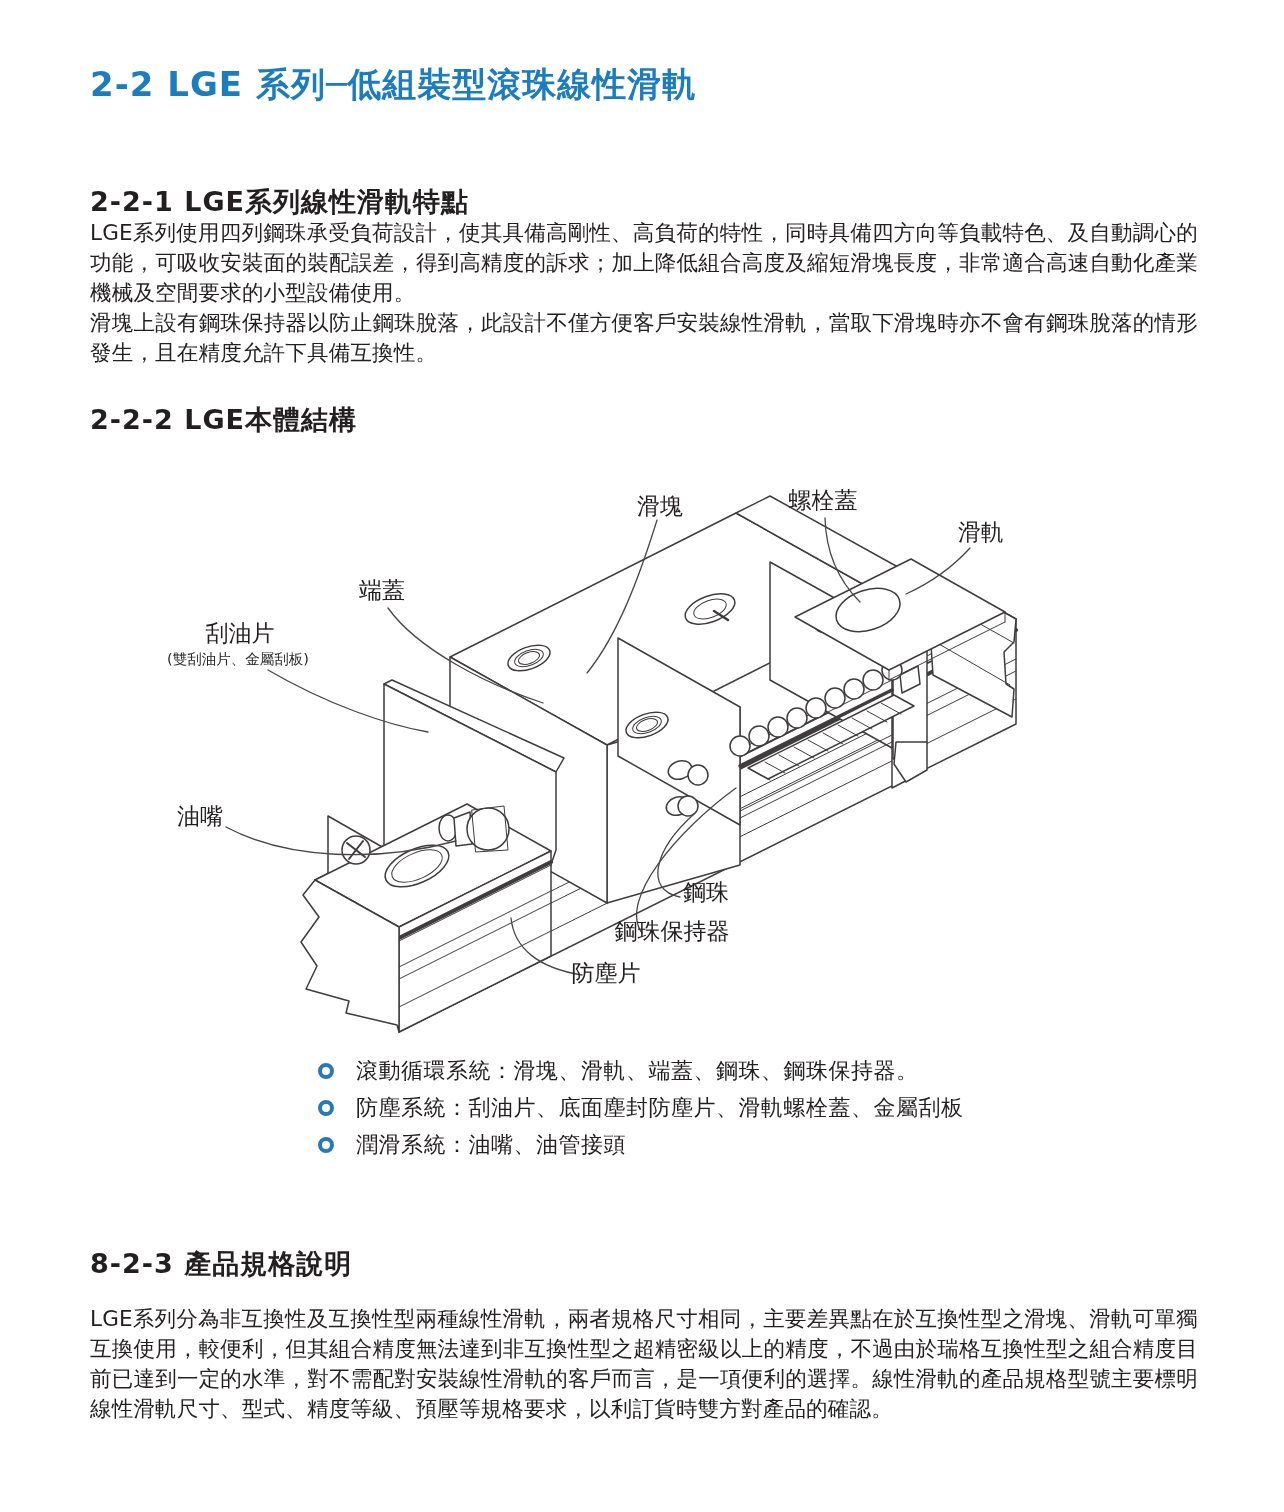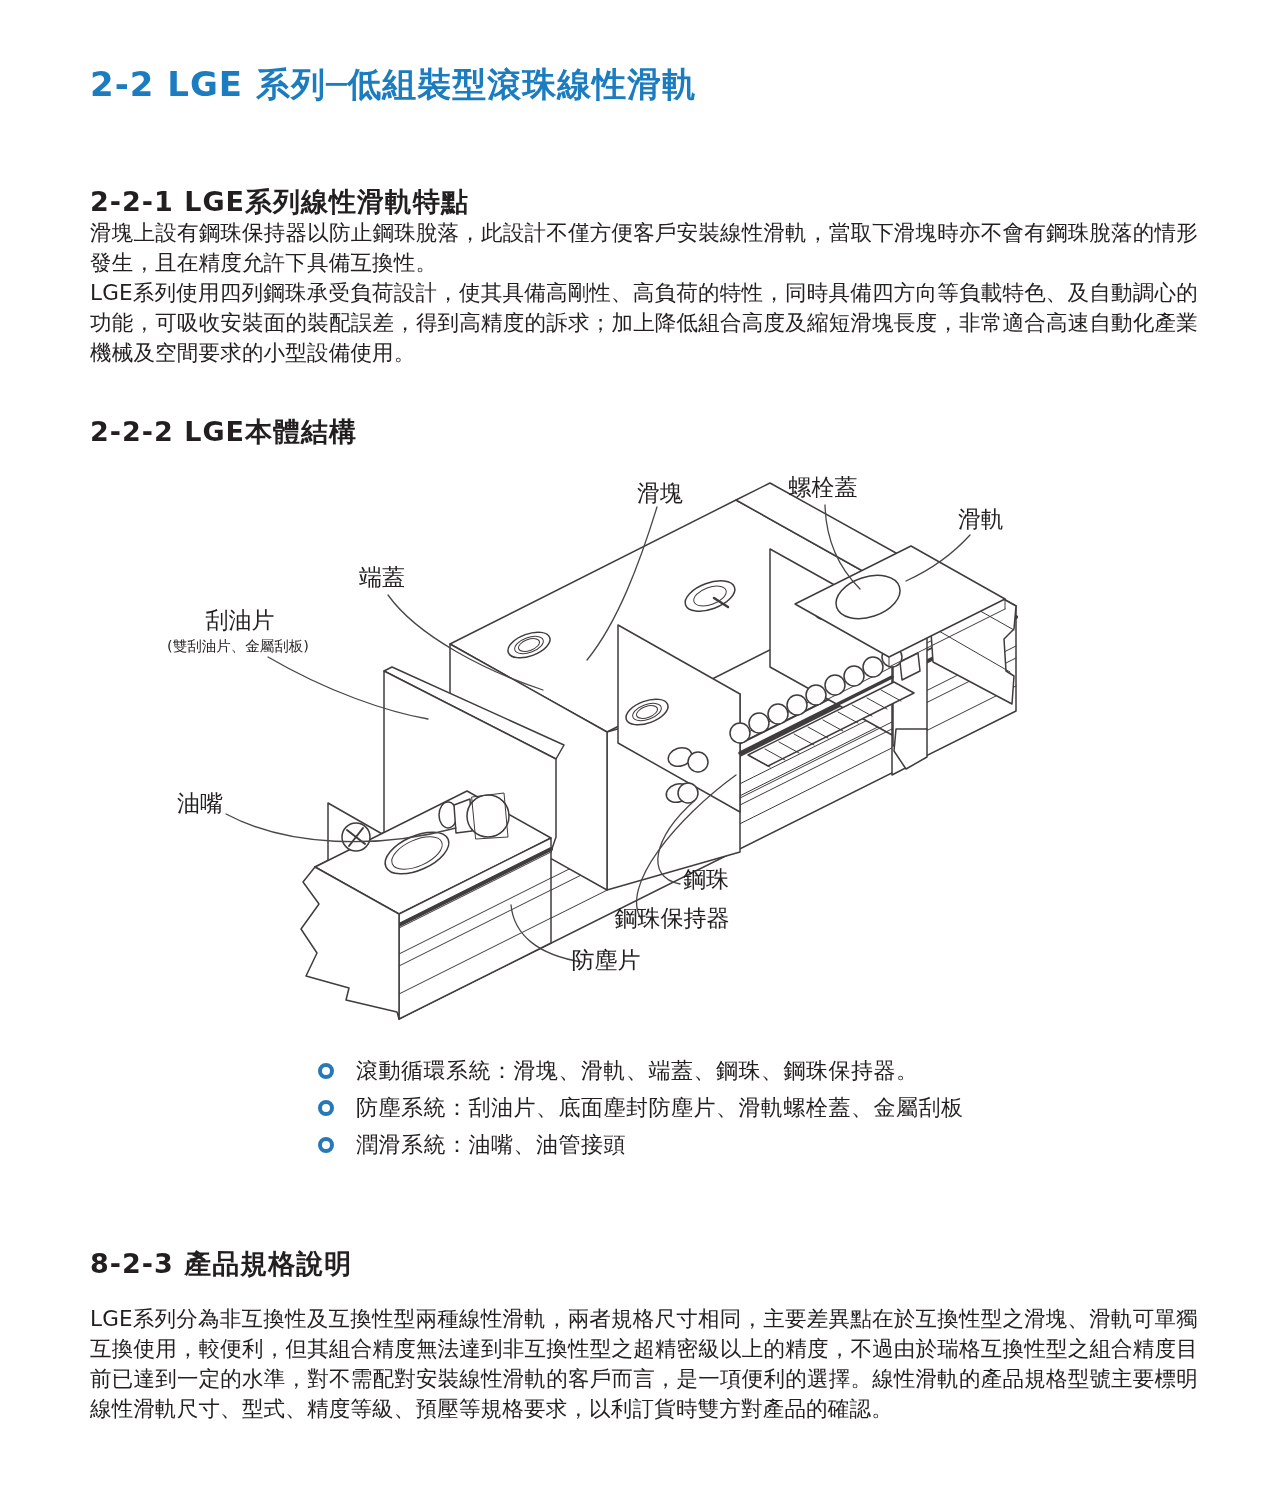--- a/index.html
+++ b/index.html
@@ -2,50 +2,50 @@
 <html><head>
 <meta charset="utf-8">
 <style>
   html,body{margin:0;padding:0;background:#ffffff;}
   .page{position:relative;width:1284px;height:1512px;background:#ffffff;overflow:hidden;
         font-family:"DejaVu Sans","Liberation Sans",sans-serif;color:#231f20;padding-left:32px;}
   .title{position:absolute;left:90px;top:62px;font-size:34px;font-weight:bold;
          color:#1b7cc0;letter-spacing:1px;white-space:nowrap;}
   .h2{position:absolute;left:90px;font-size:27px;font-weight:600;letter-spacing:1px;white-space:nowrap;}
   .h2.s1{top:184px;}
-  .h2.s2{top:414px;text-align:right;}
+  .h2.s2{top:402px;text-align:right;}
   .h2.s3{top:1246px;}
   .body-block{position:absolute;left:90px;width:1108px;font-size:21.5px;line-height:30px;
               text-align:justify;letter-spacing:0.2px;}
   .body-block p{margin:0;}
   .body-block.b1{top:218px;}
   .body-block.b3{top:1304px;}
-  .figure-wrap{position:absolute;left:88px;top:457px;width:1108px;height:645px;}
+  .figure-wrap{position:absolute;left:88px;top:470px;width:1108px;height:645px;}
   svg{display:block;}
   .bullets{position:absolute;left:318px;top:1052px;list-style:none;margin:0;padding:0;}
   .bullets li{display:flex;align-items:center;height:37px;text-align:right;}
   .ring{width:8px;height:8px;border:4.5px solid #2878b8;border-radius:50%;
         margin-right:22px;flex:0 0 auto;}
   .bullet-text{font-size:22px;letter-spacing:0.5px;white-space:nowrap;}
   
   .lbl{font-family:"DejaVu Sans","Liberation Sans",sans-serif;font-size:23px;fill:#231f20;}
   .lbl-sm{font-family:"DejaVu Sans","Liberation Sans",sans-serif;font-size:14.5px;fill:#231f20;}
 </style>
 </head>
 <body>
 
 <div class="page">
 
   <div class="title">2-2  LGE 系列─低組裝型滾珠線性滑軌</div>
 
   <div class="h2 s1">2-2-1 LGE系列線性滑軌特點</div>
 
   <div class="body-block b1">
+    <p>LGE系列使用四列鋼珠承受負荷設計，使其具備高剛性、高負荷的特性，同時具備四方向等負載特色、及自動調心的功能，可吸收安裝面的裝配誤差，得到高精度的訴求；加上降低組合高度及縮短滑塊長度，非常適合高速自動化產業機械及空間要求的小型設備使用。</p>
     <p>滑塊上設有鋼珠保持器以防止鋼珠脫落，此設計不僅方便客戶安裝線性滑軌，當取下滑塊時亦不會有鋼珠脫落的情形發生，且在精度允許下具備互換性。</p>
-    <p>LGE系列使用四列鋼珠承受負荷設計，使其具備高剛性、高負荷的特性，同時具備四方向等負載特色、及自動調心的功能，可吸收安裝面的裝配誤差，得到高精度的訴求；加上降低組合高度及縮短滑塊長度，非常適合高速自動化產業機械及空間要求的小型設備使用。</p>
   </div>
 
   <div class="h2 s2">2-2-2 LGE本體結構</div>
 
   <div class="figure-wrap">
     <svg width="1108" height="645" viewBox="0 0 1108 645">
       <g fill="#ffffff" stroke="#403c3d" stroke-width="1.5" stroke-linejoin="round" stroke-linecap="round">
 
         <g>
           <polygon points="227,410 311,457 928,149 844,102"></polygon>

